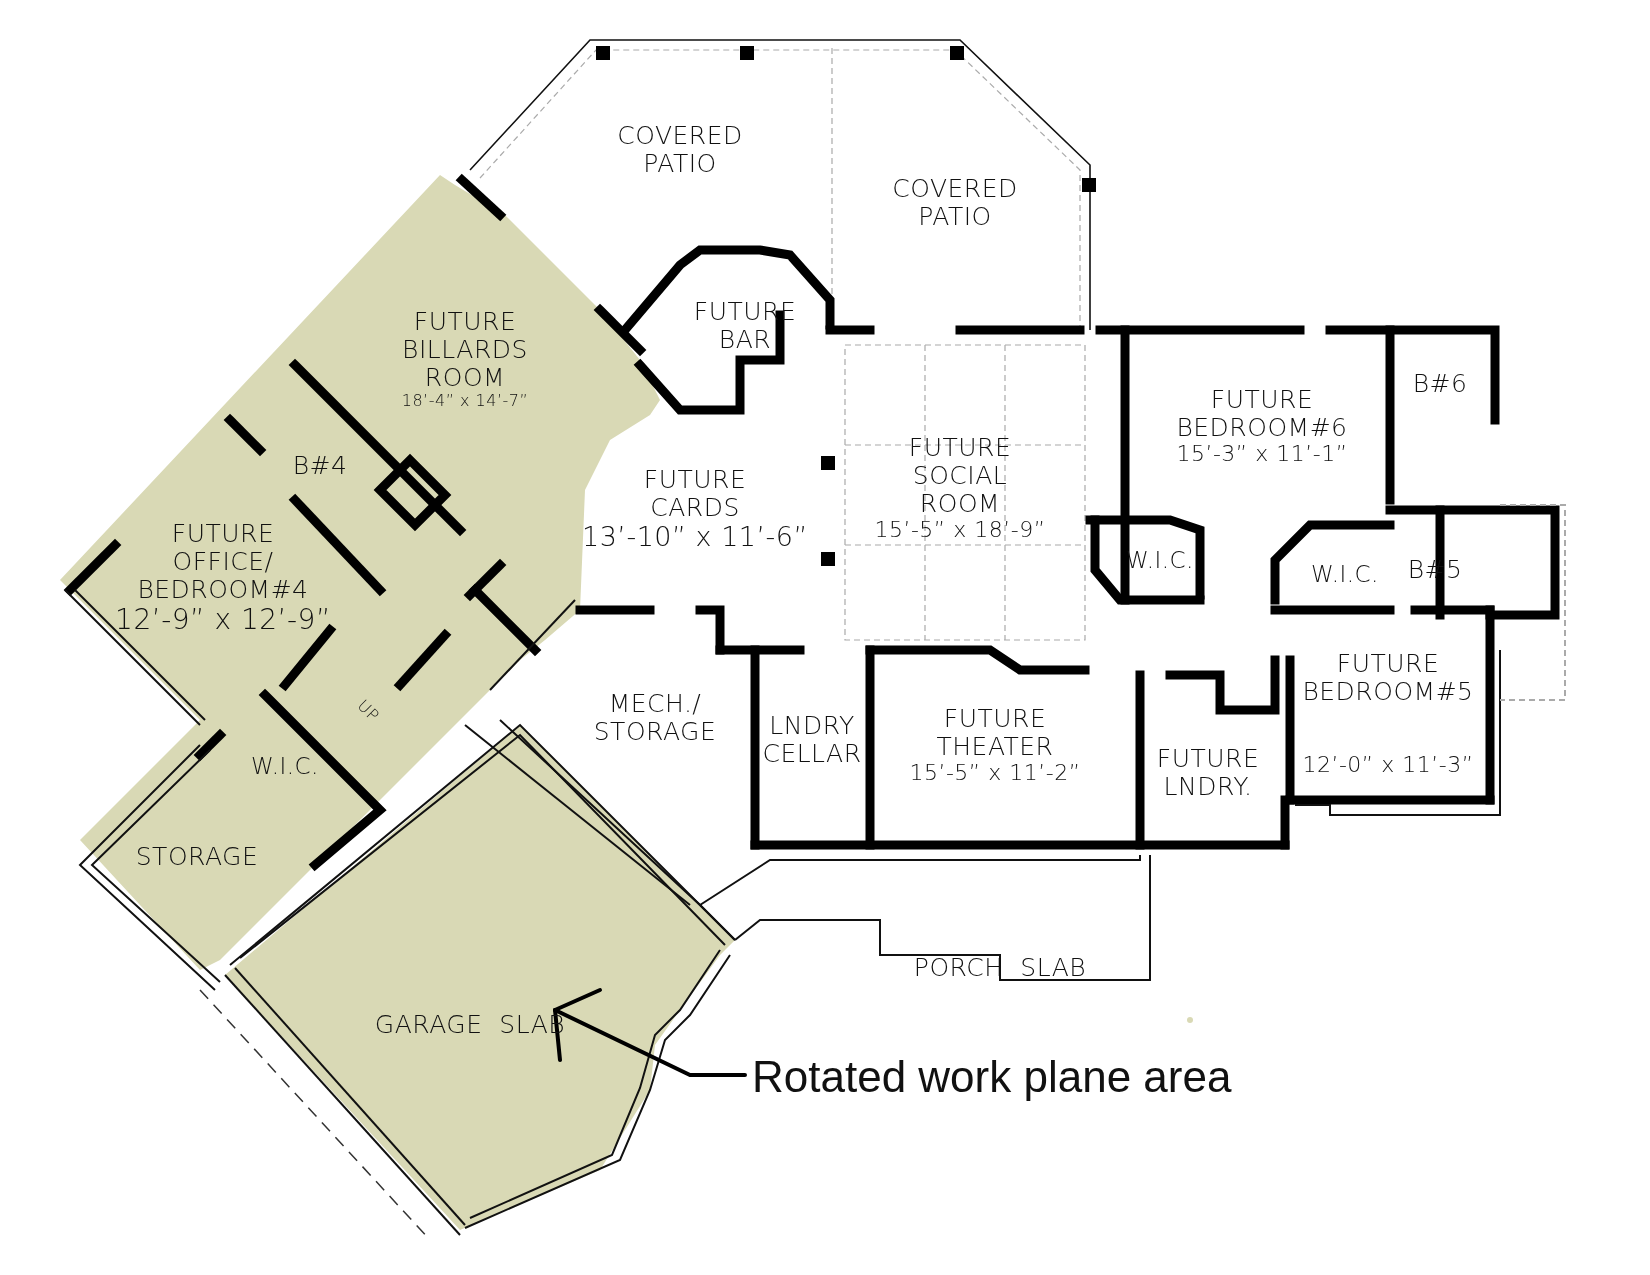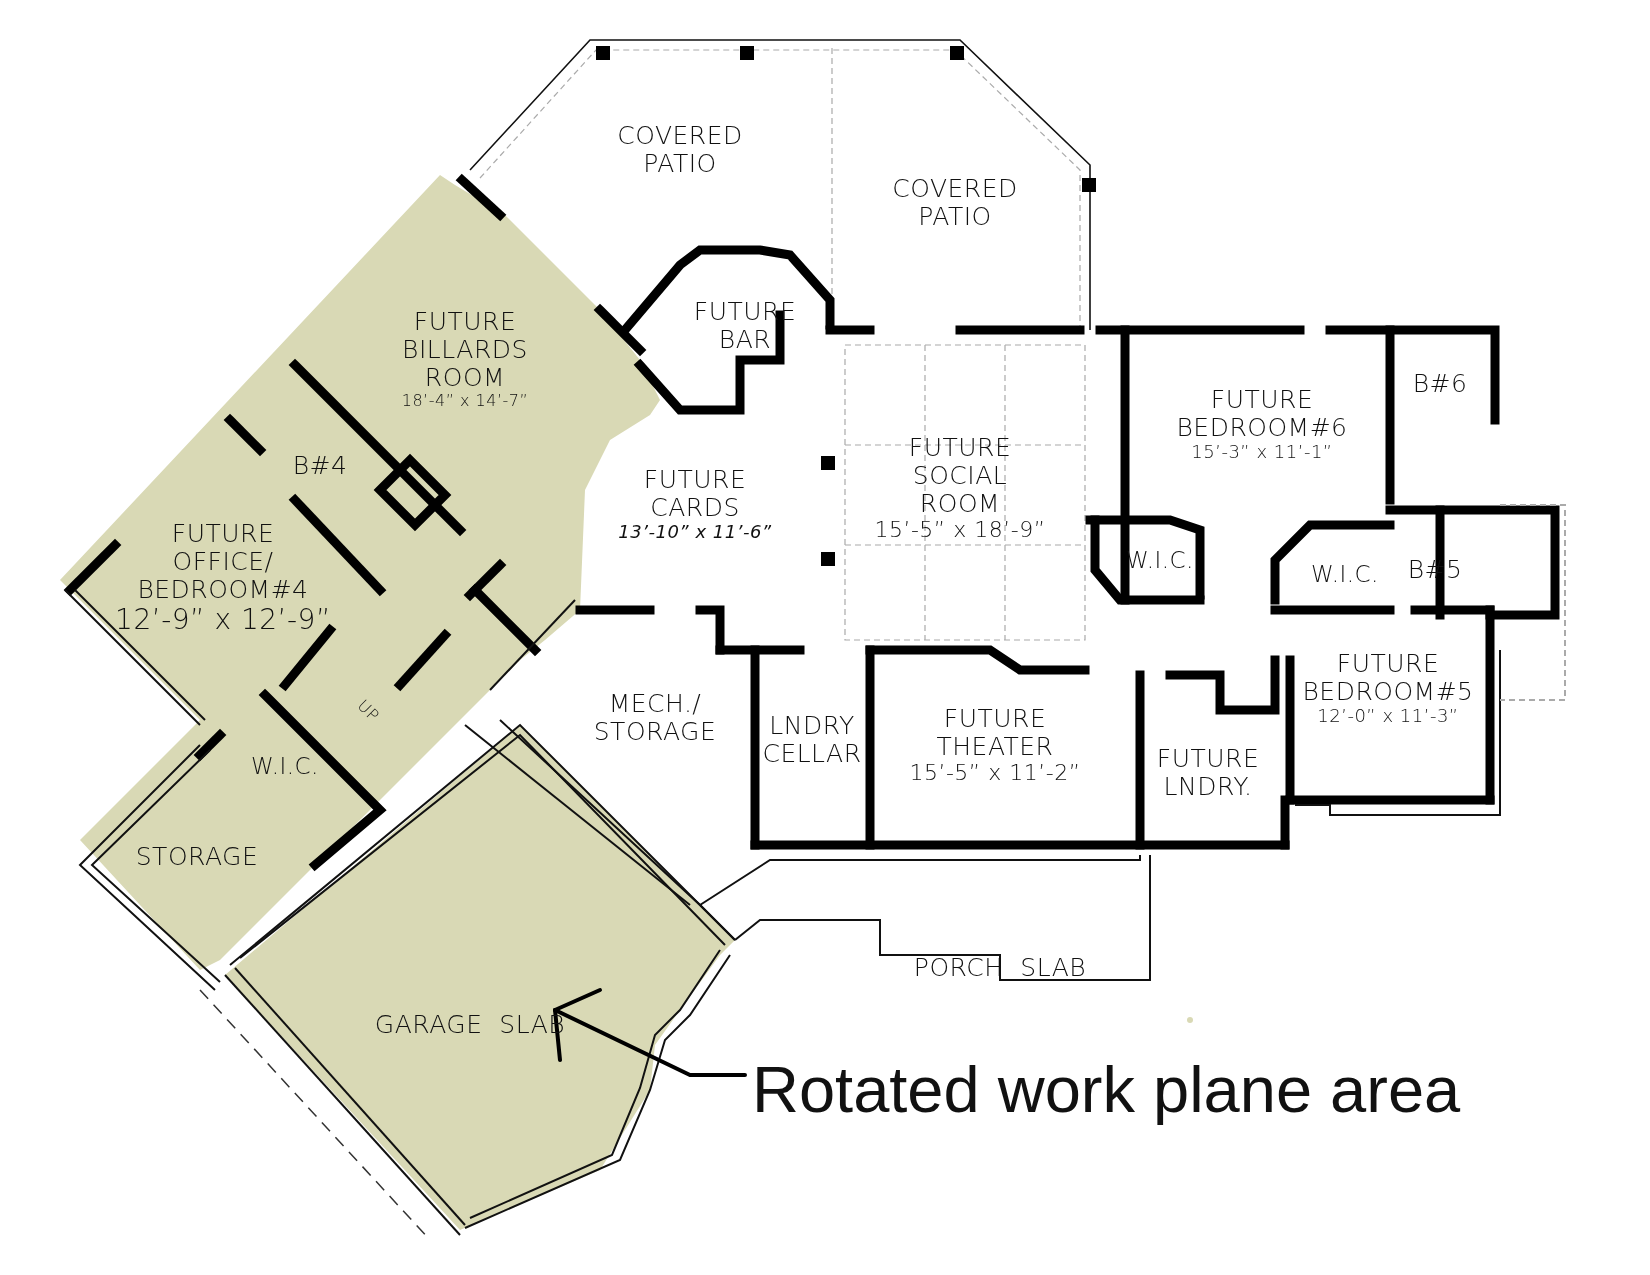--- a/index.html
+++ b/index.html
@@ -2,21 +2,21 @@
 <html><head>
 <meta charset="utf-8">
 <style>
   html, body { margin:0; padding:0; background:#ffffff; }
   body { width:1650px; height:1275px; position:relative; overflow:hidden; font-family:"DejaVu Sans", sans-serif; }
   #plan { position:absolute; left:0; top:0; width:1650px; height:1275px; }
   .lbl { position:absolute; text-align:center; color:#111; font-family:"DejaVu Sans", sans-serif; font-weight:200; line-height:1.12; white-space:nowrap; transform:translateX(-50%); letter-spacing:0.5px; }
   .lbl .dim { display:block; }
   .lbl.big { font-size:25px; }
   .lbl.med { font-size:23px; }
-  .note { position:absolute; left:752px; top:1052px; font-family:"Liberation Sans", sans-serif; font-size:65px; color:#111; white-space:nowrap;text-align:right; }
+  .note { position:absolute; left:752px; top:1052px; font-family:"Liberation Sans", sans-serif; font-size:44px; color:#111; white-space:nowrap;text-align:right; }
 </style>
 </head>
 <body>
 
 <svg id="plan" viewBox="0 0 1650 1275" xmlns="http://www.w3.org/2000/svg">
 
   <g fill="#D9D9B5" stroke="none">
 
     <path d="M455,185 L505,215 L580,290 L600,310 L640,360 L660,400 L650,415 L610,440 L585,490 L580,610 L545,640 L520,660 L490,690 L400,780 L330,850 L290,890 L220,960 L200,970 L80,840 L120,800 L200,720 L60,580 L440,175 Z"></path>
 
@@ -144,49 +144,49 @@
   <span class="dim">ROOM</span>
   <span class="dim" style="font-size:16px;">18’-4” x 14’-7”</span>
 </div>
 <div class="lbl big" style="left:745px; top:298px;">
   <span class="dim">FUTURE</span>
   <span class="dim">BAR</span>
 </div>
 <div class="lbl big" style="left:695px; top:466px;">
   <span class="dim">FUTURE</span>
   <span class="dim">CARDS</span>
-  <span class="dim" style="font-size:18px;font-style:italic;">13’-10” x 11’-6”</span>
+  <span class="dim" style="font-size:27px;">13’-10” x 11’-6”</span>
 </div>
 <div class="lbl big" style="left:960px; top:434px;">
   <span class="dim">FUTURE</span>
   <span class="dim">SOCIAL</span>
   <span class="dim">ROOM</span>
   <span class="dim" style="font-size:22px;">15’-5” x 18’-9”</span>
 </div>
 <div class="lbl big" style="left:1262px; top:386px;">
   <span class="dim">FUTURE</span>
   <span class="dim">BEDROOM#6</span>
-  <span class="dim" style="font-size:18px;">15’-3” x 11’-1”</span>
+  <span class="dim" style="font-size:22px;">15’-3” x 11’-1”</span>
 </div>
 <div class="lbl big" style="left:1440px; top:370px;">
   <span class="dim">B#6</span>
 </div>
 <div class="lbl med" style="left:1160px; top:548px;">
   <span class="dim">W.I.C.</span>
 </div>
 <div class="lbl med" style="left:1345px; top:562px;">
   <span class="dim">W.I.C.</span>
 </div>
 <div class="lbl big" style="left:1435px; top:556px;">
   <span class="dim">B#5</span>
 </div>
 <div class="lbl big" style="left:1388px; top:650px;">
   <span class="dim">FUTURE</span>
   <span class="dim">BEDROOM#5</span>
-  <span class="dim" style="font-size:18px;">12’-0” x 11’-3”</span>
+  <span class="dim" style="font-size:22px;margin-top:47px;">12’-0” x 11’-3”</span>
 </div>
 <div class="lbl big" style="left:320px; top:452px;">
   <span class="dim">B#4</span>
 </div>
 <div class="lbl big" style="left:223px; top:520px;">
   <span class="dim">FUTURE</span>
   <span class="dim">OFFICE/</span>
   <span class="dim">BEDROOM#4</span>
   <span class="dim" style="font-size:28px;">12’-9” x 12’-9”</span>
 </div>

